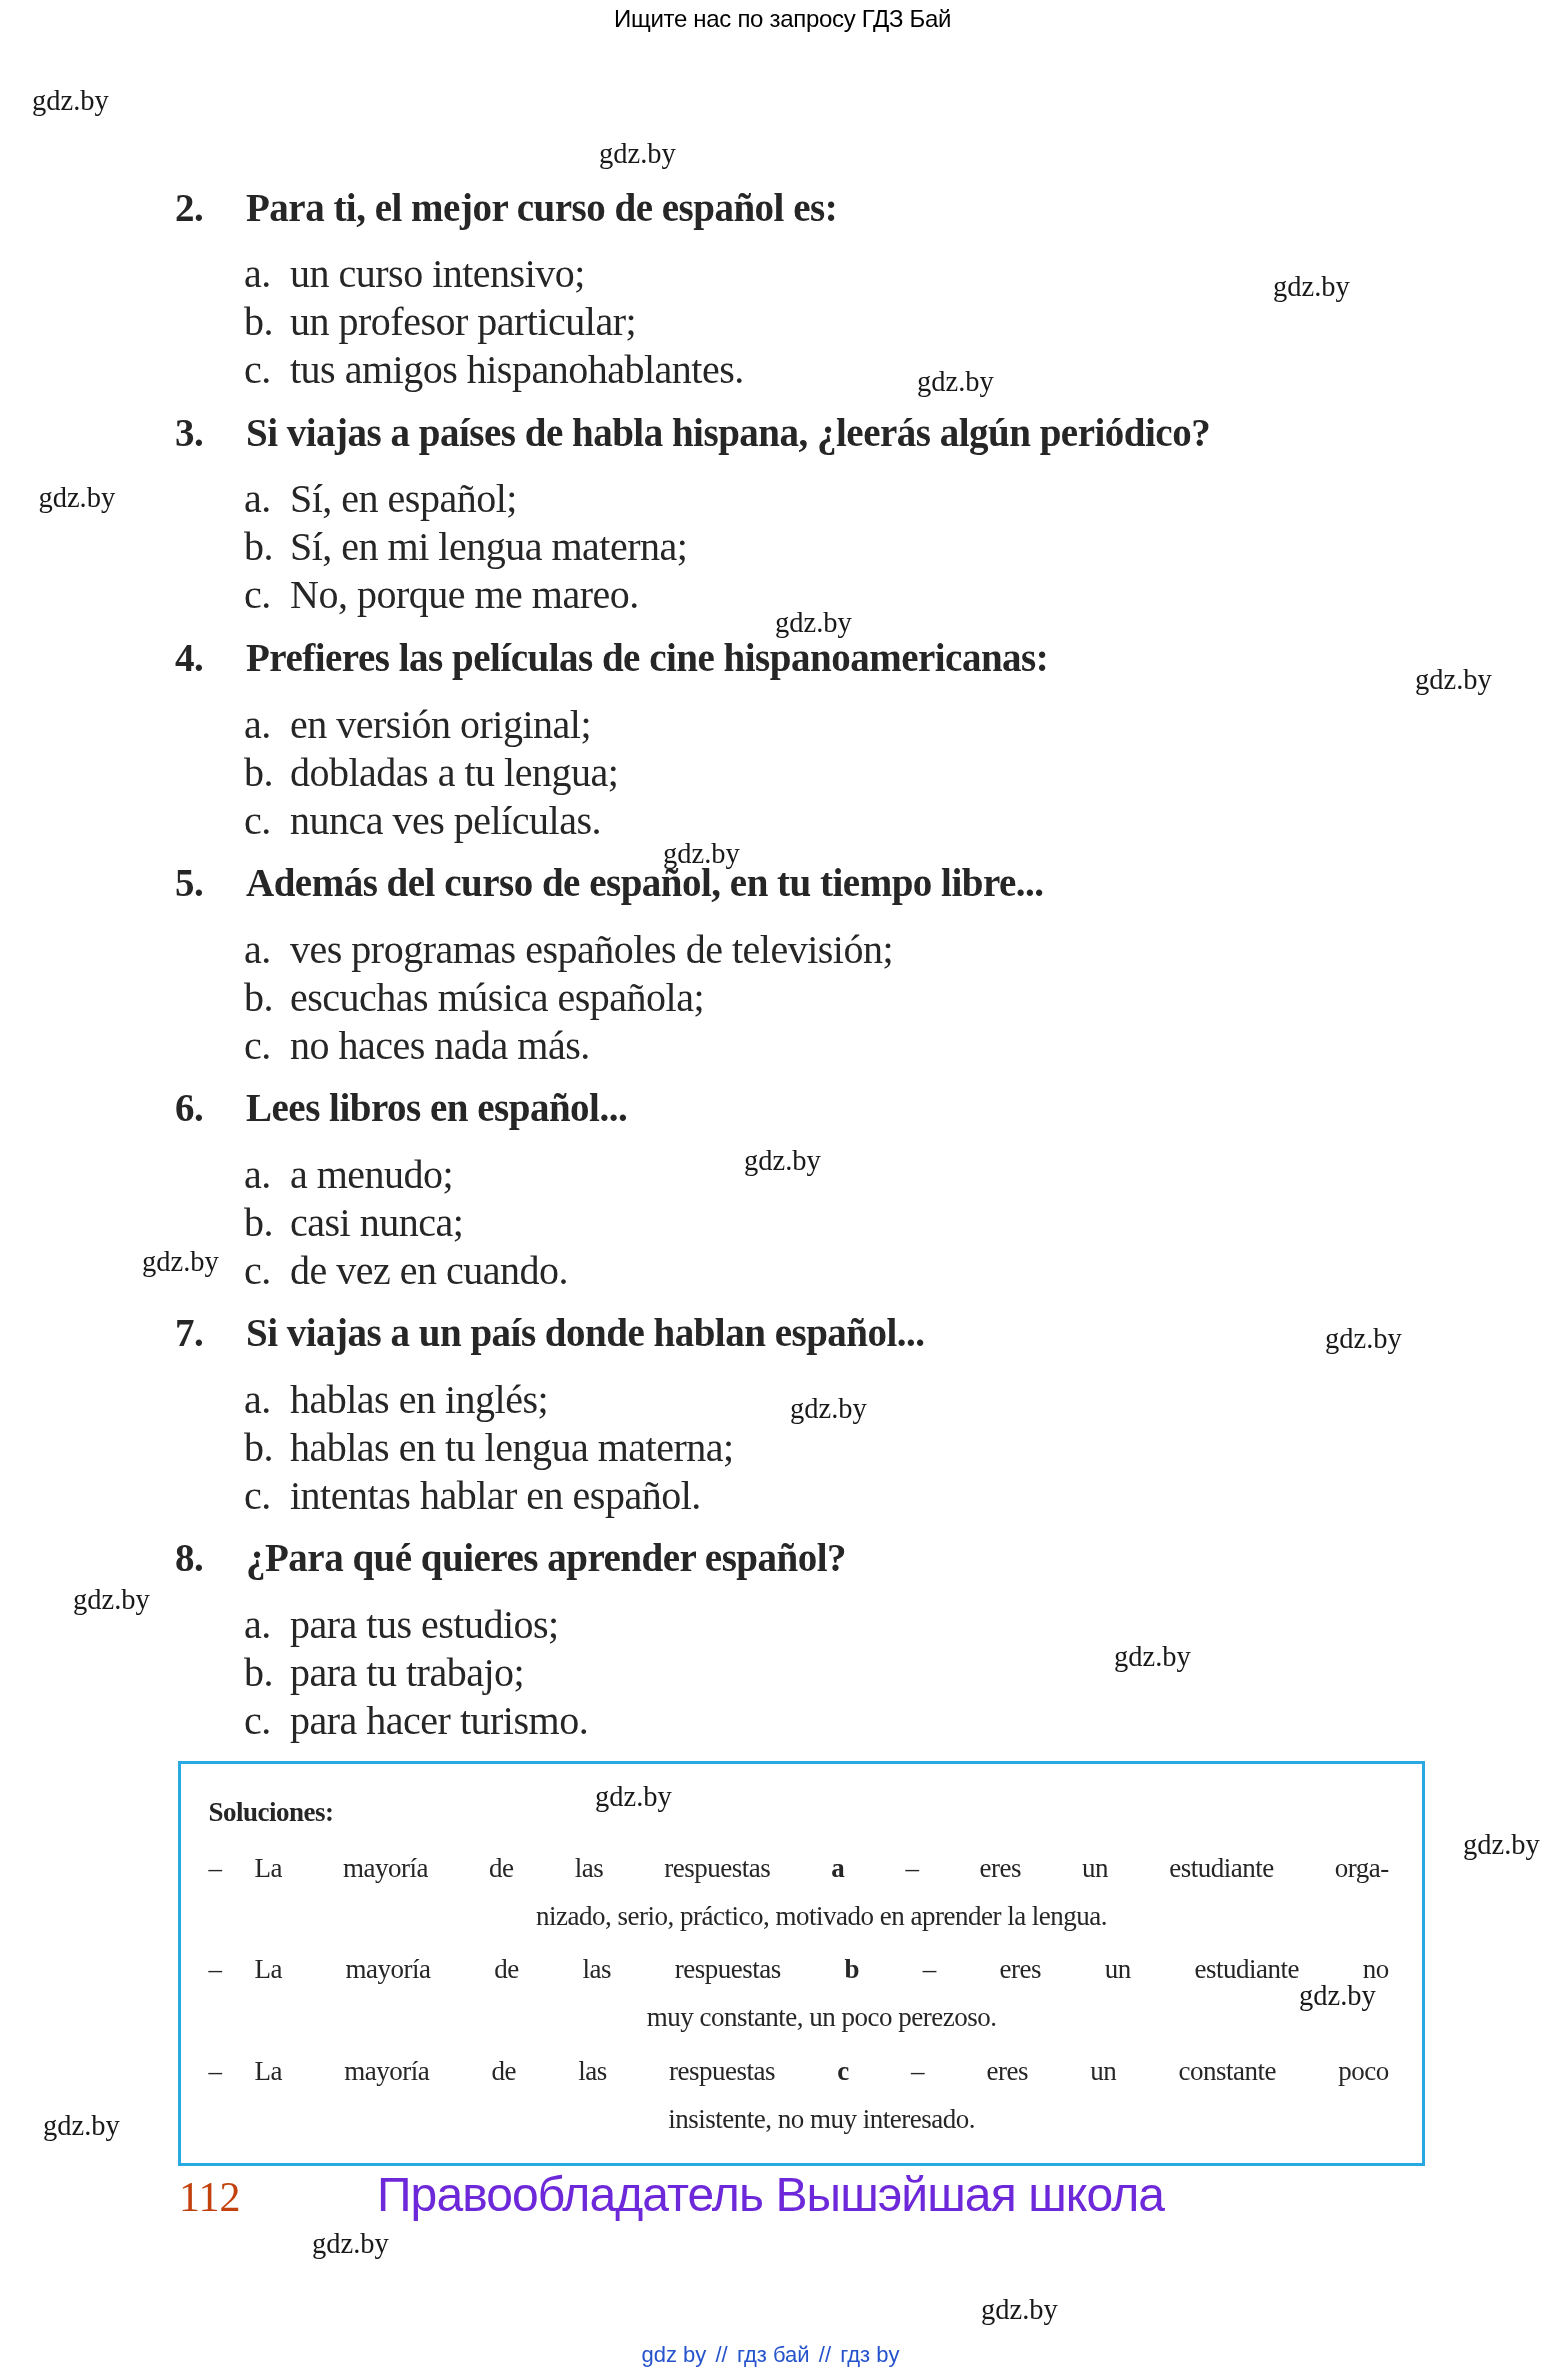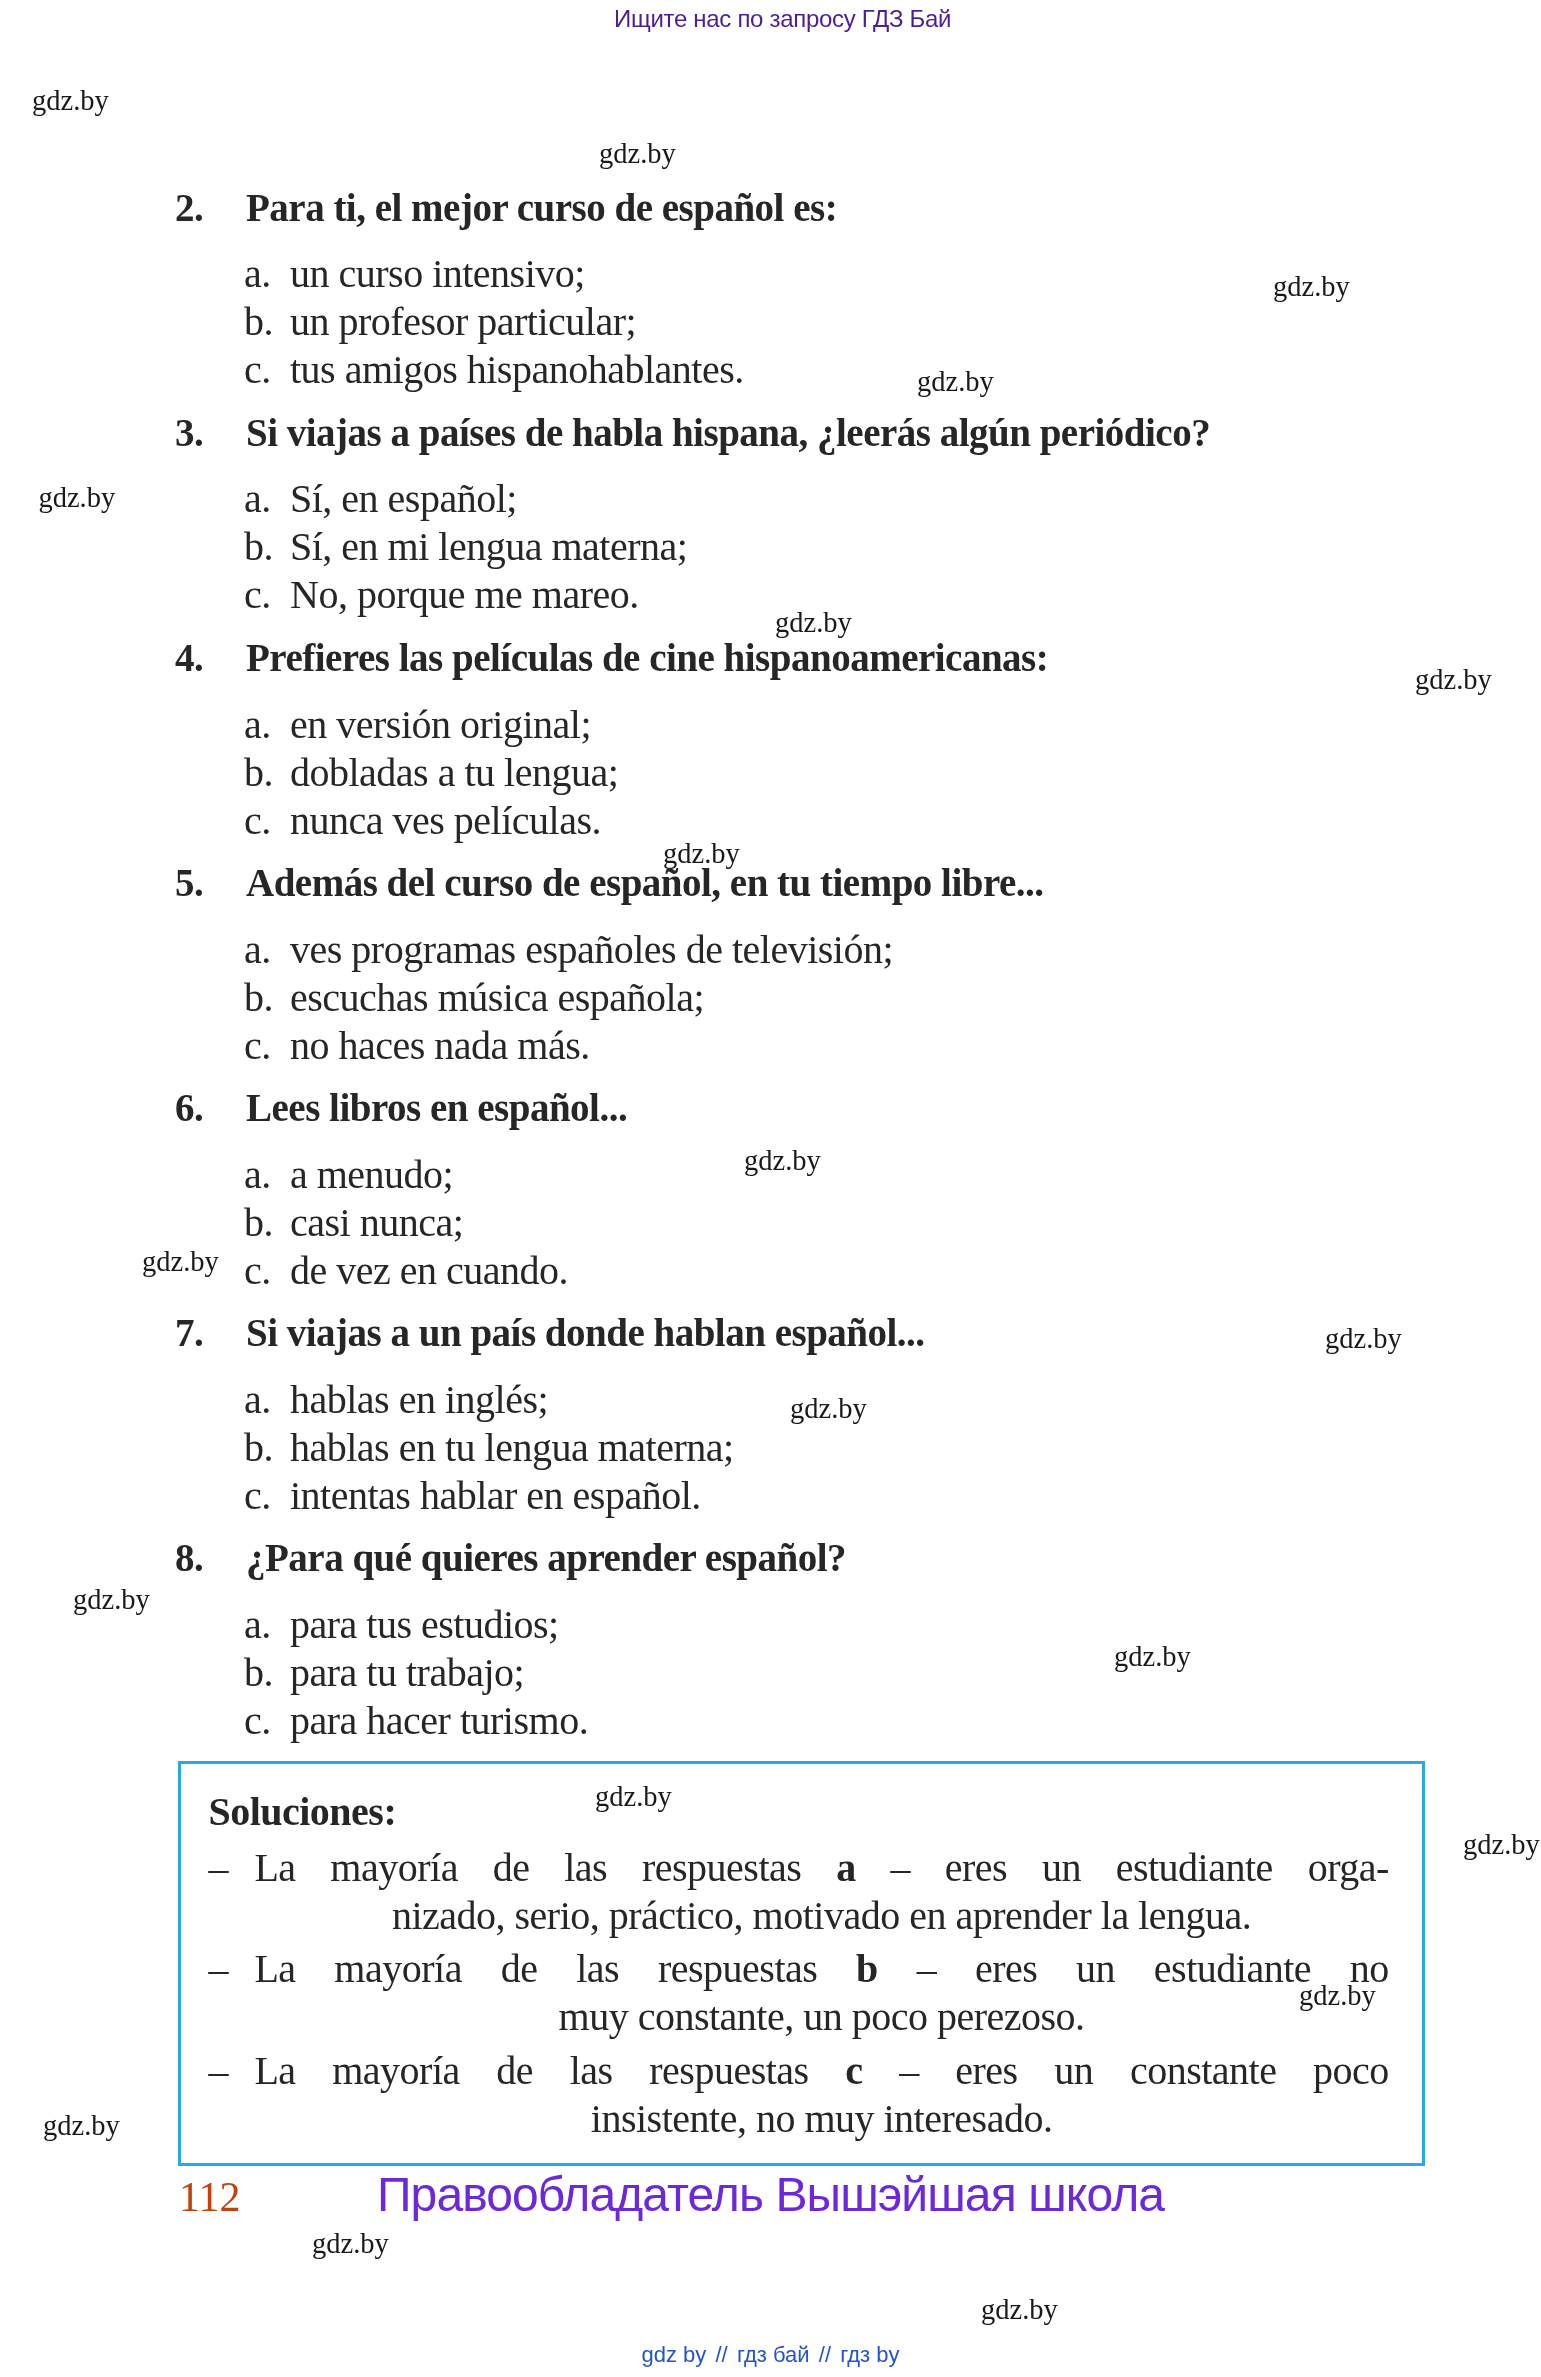--- a/index.html
+++ b/index.html
@@ -10,21 +10,21 @@
     overflow: hidden;
     font-family: "Liberation Serif", "DejaVu Serif", serif;
     color: #262626;
   }
 
   
   .banner {
     position: absolute; left: 614px; top: 4.6px;
     font-family: "Liberation Sans", "DejaVu Sans", sans-serif;
     font-size: 24px; letter-spacing: -0.3px;
-    color: #4c1d95; white-space: nowrap;
+    color: #000000; white-space: nowrap;
   }
 
   
   .wm {
     position: absolute;
     font-family: Liberation Serif, serif;
     font-size: 28.5px; color: #191919; white-space: nowrap; margin-left: 20px;
   }
   .wm-1  { left: 12px;   top: 85px; }
   .wm-2  { left: 579px;  top: 138px; }
@@ -69,21 +69,21 @@
   }
   .opt-letter { flex: 0 0 46px; }
   .opt-text { flex: 1 1 auto; }
 
   
   .solutions-box {
     margin-left: 2.8px; margin-top: 16.5px;
     width: 1247px; box-sizing: border-box;
     border: 3.7px solid #29a9e2;
     padding: 24px 33px 14.7px 27.6px;
-    font-size: 40px; line-height: 48px;
+    font-size: 27px; line-height: 48px;
     letter-spacing: -0.5px;
   }
   .sol-title { font-weight: bold; margin-bottom: 7.4px; }
   .sol-item { padding-left: 46px; margin-bottom: 5.5px; }
   .sol-line1 {
     text-indent: -46px;
     text-align: justify;
     text-align-last: justify;
   }
   .sol-dash { display: inline-block; width: 46px; text-indent: 0; }

